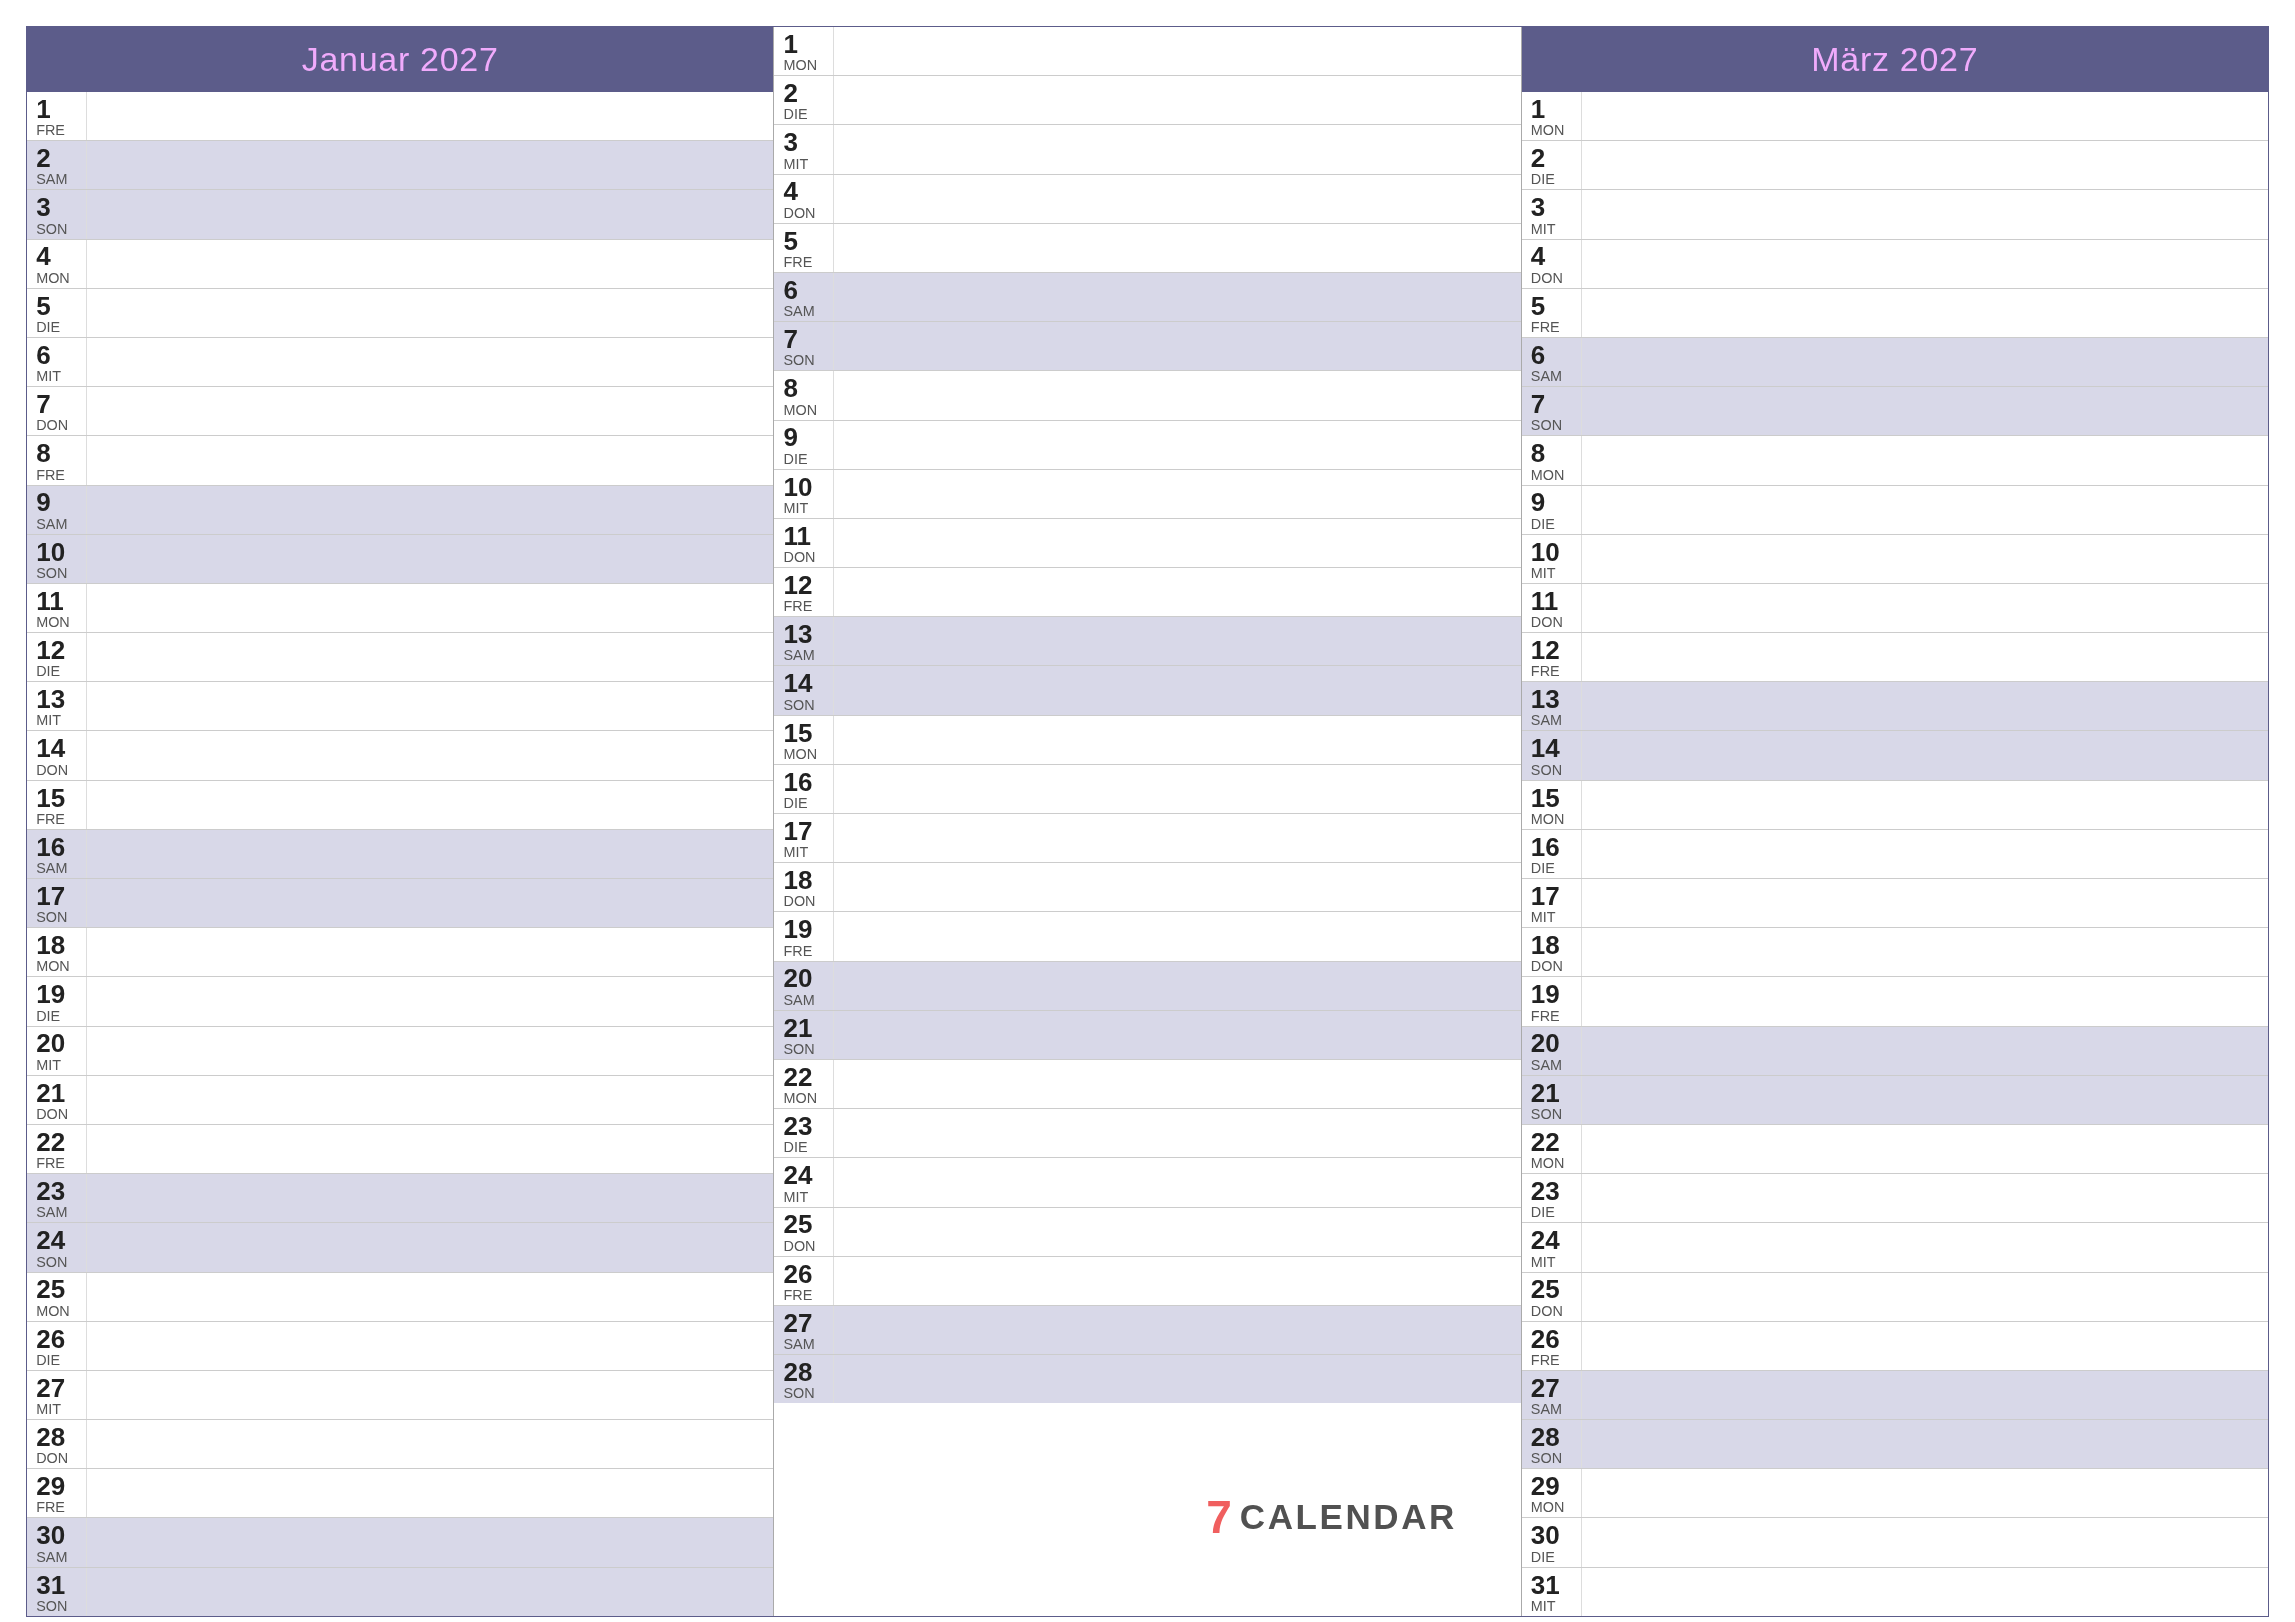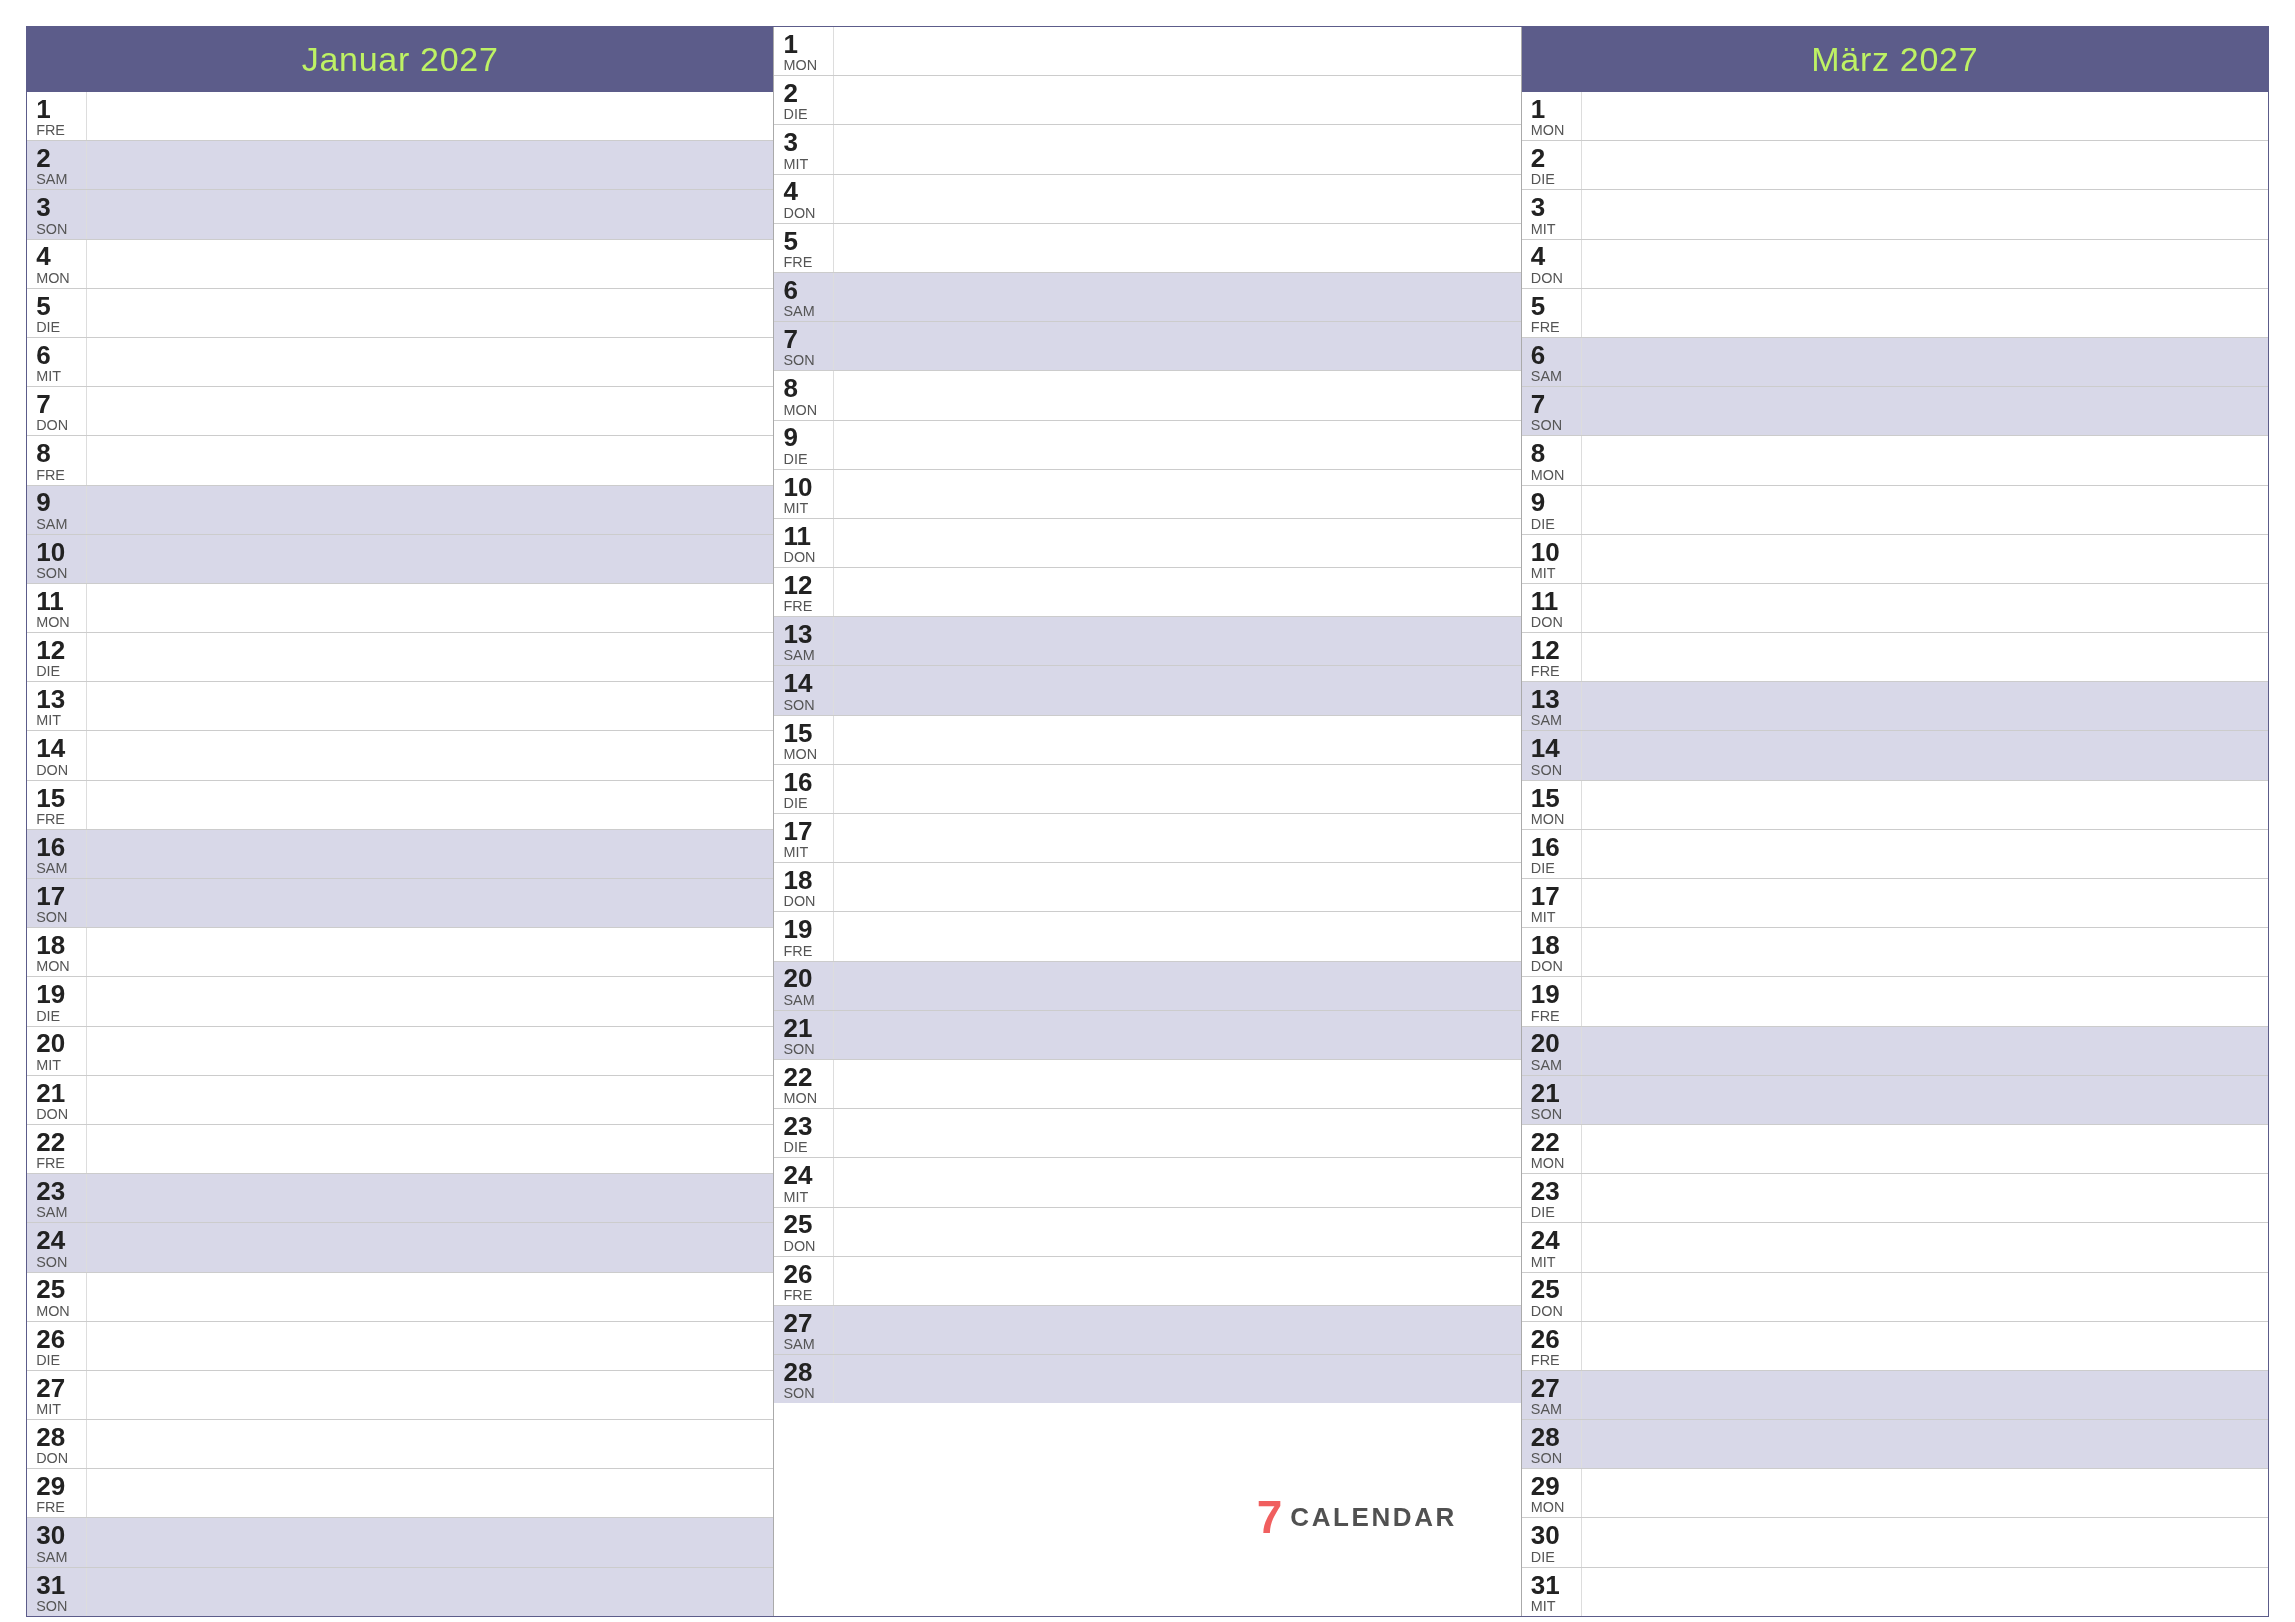--- a/index.html
+++ b/index.html
@@ -29,21 +29,21 @@
       flex: 1;
       display: flex;
       flex-direction: column;
       border-right: 0.7px solid #aaa;
     }
     .month-col:last-child {
       border-right: none;
     }
     .month-header {
       background: #5c5c8a;
-      color: #bef264;
+      color: #f0abfc;
       text-align: center;
       font-size: 34px;
       font-weight: normal;
       padding: 13px 6.5px;
       letter-spacing: 0.7px;
     }
     .days-list {
       display: flex;
       flex-direction: column;
       flex: 1;
@@ -99,21 +99,21 @@
       align-items: center;
       gap: 7.9px;
       opacity: 0.85;
     }
     .brand-icon {
       font-size: 46px;
       font-weight: bold;
       color: #e44;
     }
     .brand-text {
-      font-size: 26px;
+      font-size: 35px;
       font-weight: bold;
       color: #333;
       letter-spacing: 2.6px;
     }
   </style>
 </head>
 <body>
 
 <div class="calendar-container">
   <div class="months-row">

